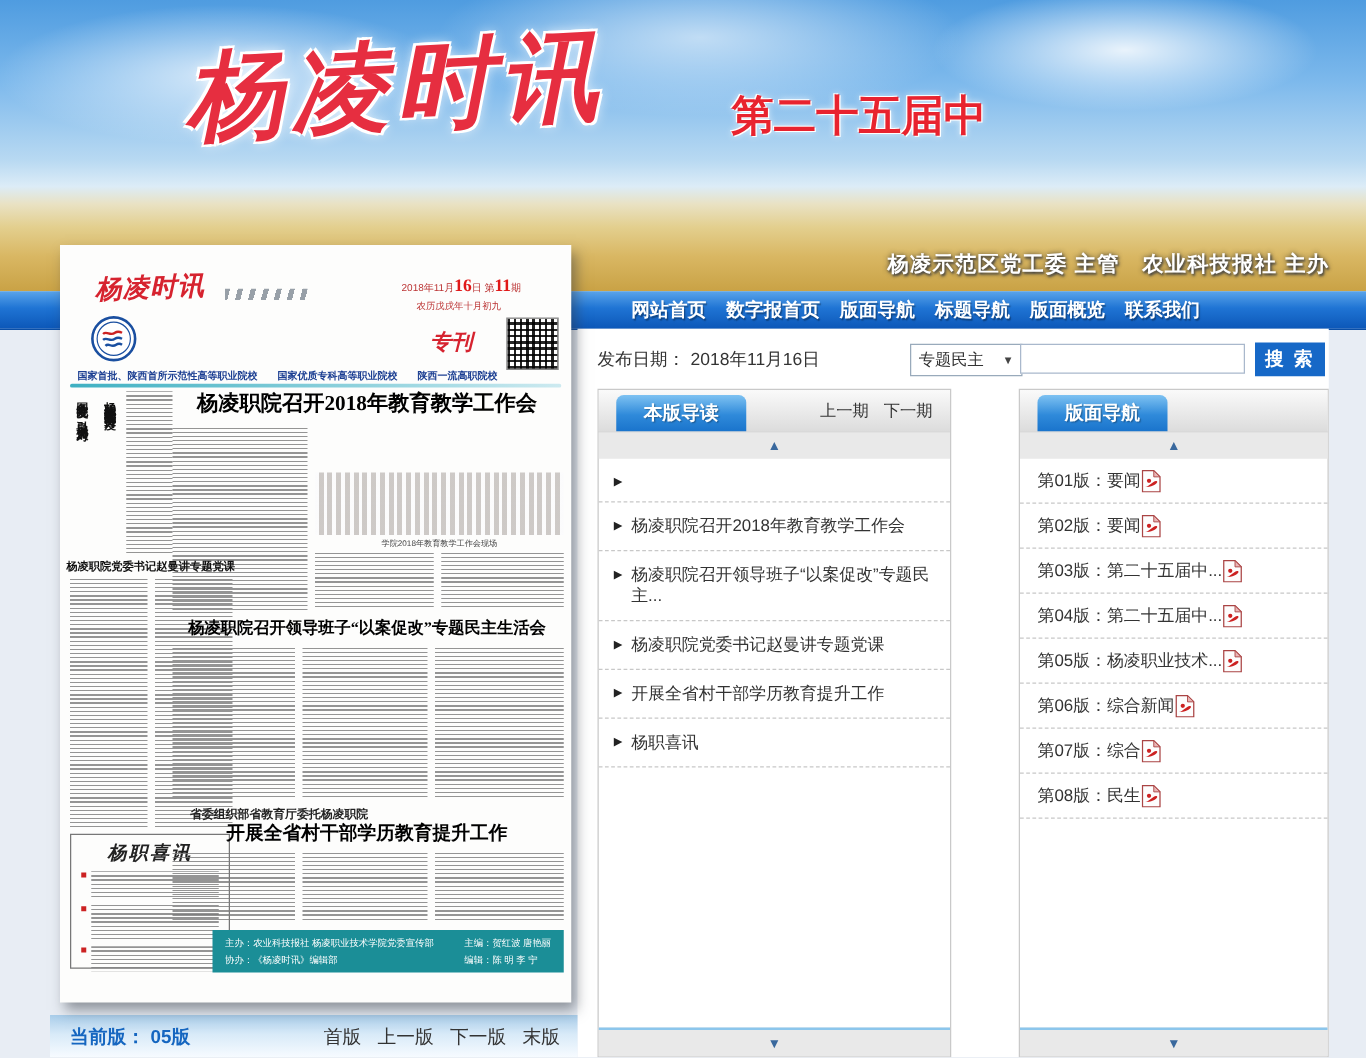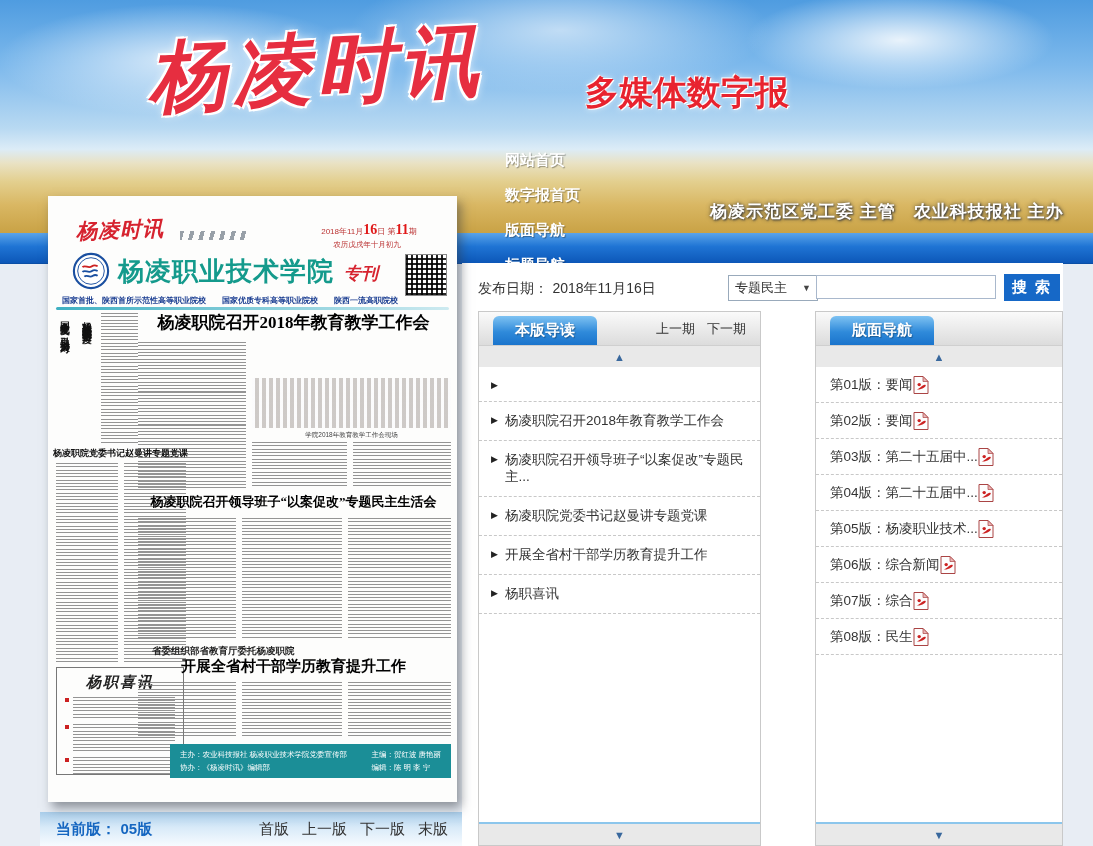--- a/index.html
+++ b/index.html
@@ -18,21 +18,21 @@
     text-shadow:2px 2px 0 #fff,-2px -2px 0 #fff,2px -2px 0 #fff,-2px 2px 0 #fff,0 0 10px rgba(255,255,255,.95);}
   .banner-sub{position:absolute;left:585px;top:70px;font-size:34px;font-weight:900;color:#e8232f;
     text-shadow:1px 1px 0 #fff,-1px -1px 0 #fff,0 0 6px rgba(255,255,255,.9);}
   .banner-sponsor{position:absolute;left:710px;top:200px;font-size:17px;font-weight:bold;color:#fff;
     text-shadow:1px 1px 2px #444,0 0 4px rgba(40,40,40,.8);letter-spacing:1px;}
 
   
   .navbar{position:absolute;left:0;top:233px;width:1093px;height:30px;
     background:linear-gradient(180deg,#5aa4ea 0%,#1f74d4 45%,#0c57b8 100%);
     border-bottom:1px solid #0a4ea6;display:flex;align-items:center;}
-  #nav-list{display:flex;gap:16px;margin-left:505px;flex-direction:column;}
+  #nav-list{display:flex;gap:16px;margin-left:505px;}
   .nav-item{color:#fff;font-size:15px;font-weight:bold;cursor:pointer;white-space:nowrap;
     text-shadow:1px 1px 1px rgba(0,0,0,.35);}
 
   
   .content-bg{position:absolute;left:462px;top:263px;width:601px;height:583px;background:#fff;}
 
   .search-row{position:absolute;left:478px;top:272px;width:575px;height:30px;}
   .date-label,.date-value{font-size:14px;color:#333;}
   .search-row .date-wrap{position:absolute;left:0;top:7px;}
   .select-box{position:absolute;left:250px;top:3px;width:76px;height:24px;border:1px solid #9ab;
@@ -146,21 +146,21 @@
   #footer-links{display:flex;gap:13px;font-family:Liberation Mono, monospace;}
   #footer-links span{font-size:15px;color:#333;cursor:pointer;}
 </style>
 </head>
 <body>
 
 <div id="app">
 
   <div class="banner">
     <div class="banner-title">杨凌时讯</div>
-    <div class="banner-sub">多媒体数字报</div>
+    <div class="banner-sub">第二十五届中</div>
     <div class="banner-sponsor">杨凌示范区党工委 主管　农业科技报社 主办</div>
   </div>
 
   <div class="navbar">
     <div id="nav-list">
         <div class="nav-item">网站首页</div>
         <div class="nav-item">数字报首页</div>
         <div class="nav-item">版面导航</div>
         <div class="nav-item">标题导航</div>
         <div class="nav-item">版面概览</div>
@@ -318,21 +318,20 @@
     </div>
     <div class="mast-lunar">农历戊戌年十月初九</div>
 
     <svg class="logo" viewBox="0 0 40 40">
       <circle cx="20" cy="20" r="18" fill="#fff" stroke="#1a4fa0" stroke-width="2.2"></circle>
       <circle cx="20" cy="20" r="14" fill="none" stroke="#1a4fa0" stroke-width="1"></circle>
       <path d="M11 16c3-3 6 2 10-1 2-1.5 4-1 6 0" stroke="#c22" stroke-width="2" fill="none"></path>
       <path d="M11 21c3-3 6 2 10-1 2-1.5 4-1 6 0" stroke="#1a4fa0" stroke-width="2" fill="none"></path>
       <path d="M13 26c3-3 5 2 9-1 2-1.4 3.5-1 5 0" stroke="#1a4fa0" stroke-width="2" fill="none"></path>
     </svg>
-    <div class="school-title">杨凌职业技术学院</div>
     <div class="edition-tag">专刊</div>
     <div class="qr"></div>
     <div class="slogan">国家首批、陕西首所示范性高等职业院校　　国家优质专科高等职业院校　　陕西一流高职院校</div>
     <div class="divider"></div>
 
     <div class="vert-wrap">
       <span class="vert-line">国务院批复：引导地方加大对</span>
       <span class="vert-line">杨凌职业技术学院的支持力度</span>
     </div>
     <div class="sim side-sim-1"></div>

